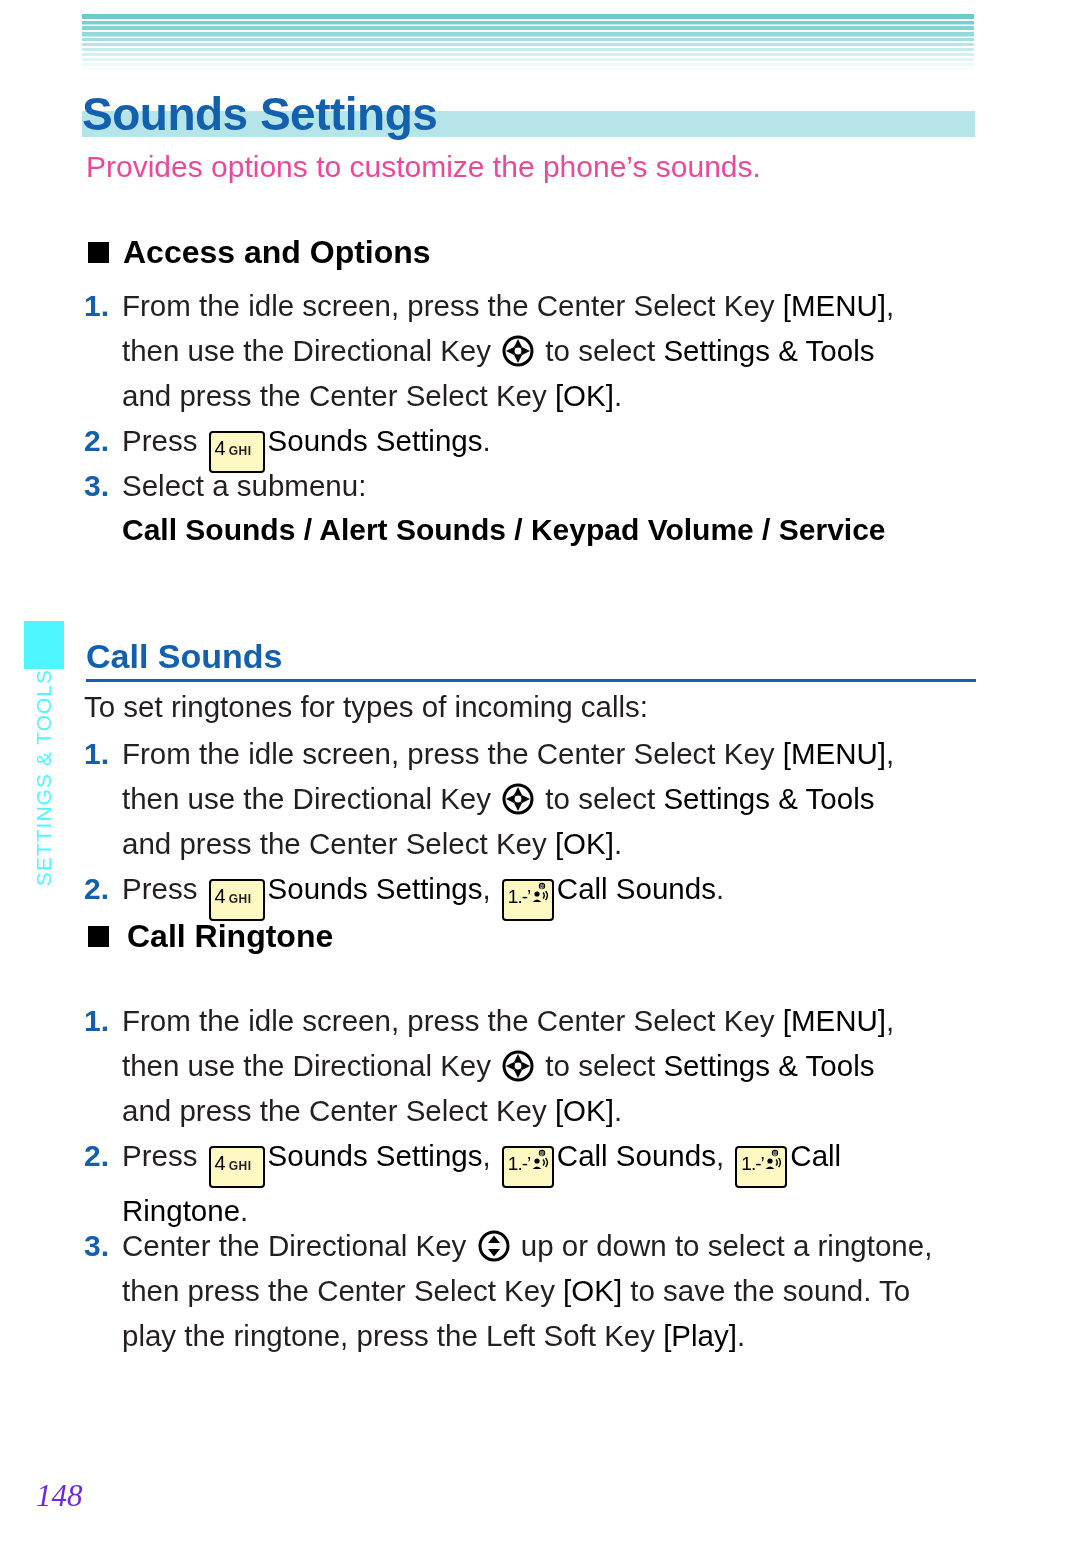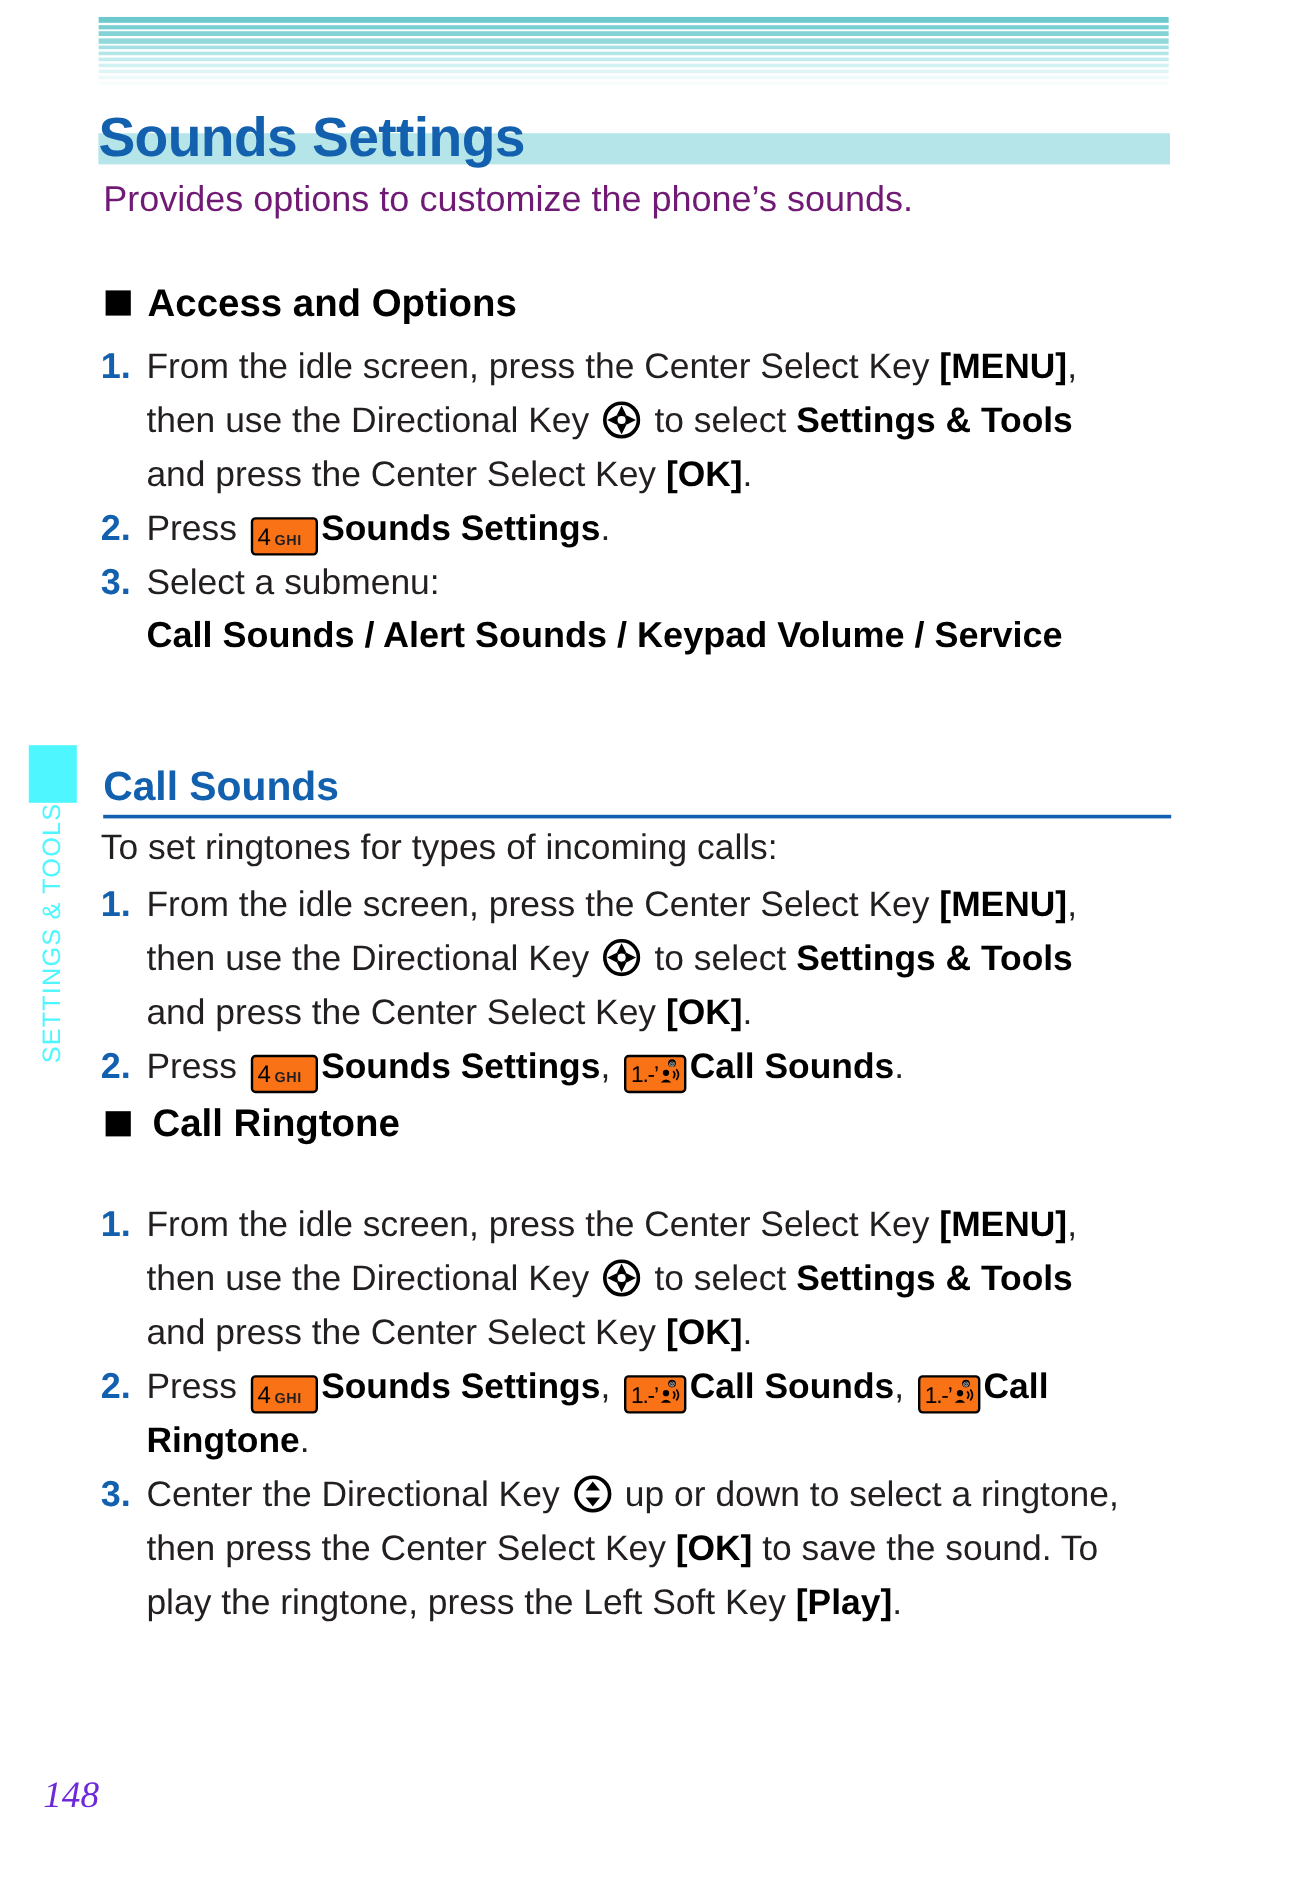--- a/index.html
+++ b/index.html
@@ -61,21 +61,21 @@
     white-space: nowrap;
   }
 
   
   .intro {
     position: absolute;
     left: 86px;
     top: 148px;
     font-size: 30px;
     line-height: 38px;
-    color: #701a75;
+    color: #ec4899;
     white-space: nowrap;
   }
 
   
   .side-tab {
     position: absolute;
     left: 24px;
     top: 621px;
     width: 40px;
     height: 48px;
@@ -160,21 +160,21 @@
     left: 0;
     top: 0;
     font-weight: bold;
     color: #1361ae;
     font-size: 30px;
   }
   .step .body {
     margin-left: 38px;
     display: block;
   }
-  b, .b { font-weight: bold; color: #000; }
+  b, .b { font-weight: normal; color: #000; }
 
   .plain-line {
     position: absolute;
     left: 84px;
     font-size: 29.5px;
     line-height: 45px;
     color: #231f20;
     white-space: nowrap;
   }
 
@@ -188,22 +188,22 @@
     width: 880px;
   }
 
   
   .key {
     display: inline-block;
     vertical-align: -5px;
     box-sizing: border-box;
     border: 2.5px solid #000;
     border-radius: 4px;
-    background: #f97316;
-    height: 32px;
+    background: #fef9c3;
+    height: 42px;
     padding: 0 4px;
     margin: 0 3px;
     position: relative;
     line-height: 25px;
     white-space: nowrap;
   }
   .key-4 { width: 56px; }
   .key-4 .d {
     font-size: 20px;
     font-weight: normal;

